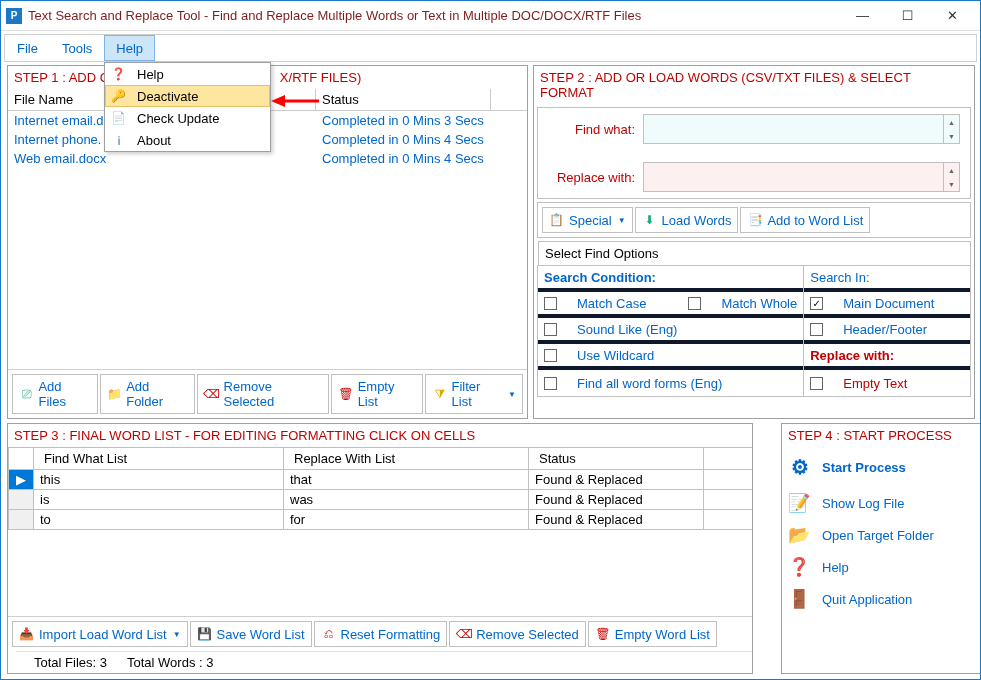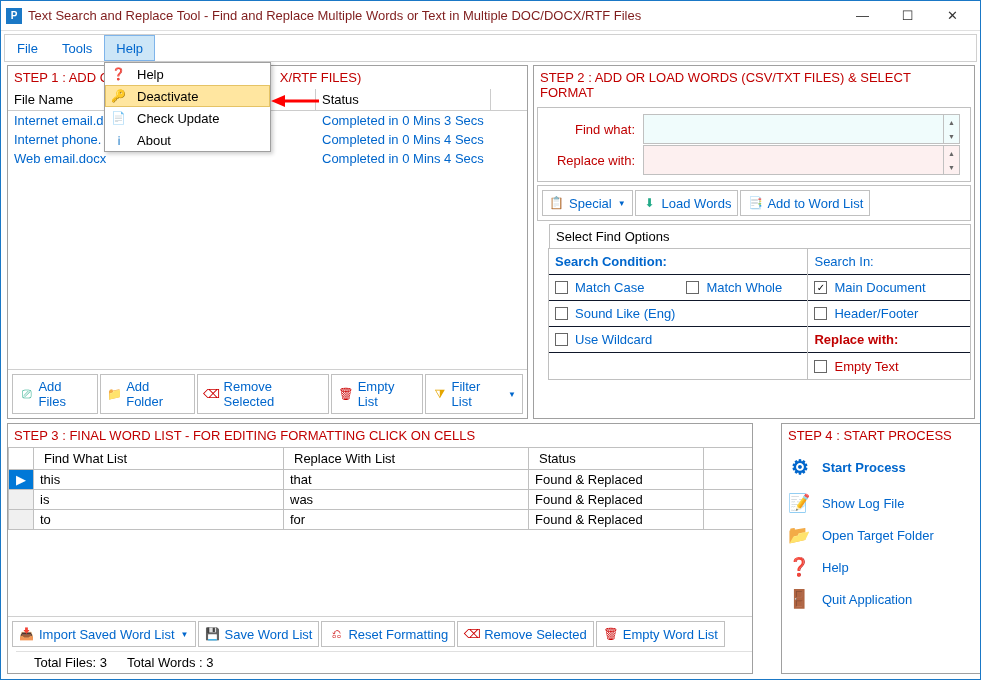--- a/index.html
+++ b/index.html
@@ -25,26 +25,26 @@
 .dropdown{position:absolute;left:103px;top:61px;width:167px;background:#fff;border:1px solid #a0a0a0;box-shadow:2px 2px 4px rgba(0,0,0,.2);z-index:100}
 .dropdown .row{display:flex;align-items:center;height:22px;padding:0 6px 0 4px;gap:8px}
 .dropdown .row.sel{background:#ffe6a0;border:1px solid #e5c365;height:22px;padding:0 5px 0 3px}
 .dropdown .iconcol{width:20px;display:flex;justify-content:center}
 .arrow{position:absolute;left:270px;top:90px;z-index:101}
 .labelred{color:#c00000;text-align:right;padding-right:8px}
 .spinbox{border:1px solid #c0c0c0;position:relative;display:flex}
 .spinbox .inner{flex:1}
 .spinbox .sp{width:16px;display:flex;flex-direction:column}
 .spinbox .sp>div{flex:1;border-left:1px solid #c0c0c0;display:flex;align-items:center;justify-content:center;font-size:7px;color:#666}
-.chk{display:flex;align-items:center;gap:7px;padding:3px 6px}
+.chk{display:flex;align-items:center;gap:20px;padding:3px 6px}
 .chkbox{width:13px;height:13px;border:1px solid #666;display:flex;align-items:center;justify-content:center;font-size:10px;color:#000}
 .subhdr{background:#fff;font-weight:bold;color:#000;padding:4px 6px;border:1px solid #c0c0c0}
 .optgrid{display:flex}
 .optcol{flex:1;border:1px solid #c0c0c0;margin:-1px 0 0 -1px}
-.optcol>div{border-bottom:1px solid #0f172a;min-height:26px;display:flex;align-items:center}
+.optcol>div{border-bottom:4px solid #0f172a;min-height:26px;display:flex;align-items:center}
 .startbtn{display:flex;align-items:center;gap:10px;padding:8px 6px;color:#0066cc}
 .startbtn.big{font-size:19px;font-weight:bold}
 table.wordlist{width:100%;border-collapse:collapse}
 table.wordlist th{background:#fff;border:1px solid #c0c0c0;text-align:left;padding:3px 10px;font-weight:normal}
 table.wordlist td{border:1px solid #c0c0c0;padding:2px 6px}
 table.wordlist tr.sel td:first-of-type{background:#0078d7;color:#fff}
 .rowindicator{width:25px;background:#f0f0f0;border:1px solid #c0c0c0;text-align:center}
 </style>
 </head>
 <body>
@@ -142,21 +142,21 @@
         <span>Filter List</span>
         <span style="font-size:8px;margin-left:2px">▼</span>
       </div>
   </div>
 </div>
 
 <div class="area" style="left:532px;top:64px;width:442px;height:354px">
   <div class="step-hdr">STEP 2 : ADD OR LOAD WORDS (CSV/TXT FILES) &amp; SELECT FORMAT</div>
 
   <div style="padding:6px 10px;border:1px solid #c0c0c0;margin:3px 3px 0 3px">
-    <div style="display:flex;align-items:center;margin-bottom:1px">
+    <div style="display:flex;align-items:center;margin-bottom:18px">
       <div class="labelred" style="width:95px">Find what:</div>
       <div class="spinbox" style="flex:1;height:30px;background:#f0fcfc">
         <div class="inner"></div>
         <div class="sp">
             <div>▲</div>
             <div>▼</div>
           </div>
       </div>
     </div>
     <div style="display:flex;align-items:center">
@@ -180,21 +180,21 @@
     <div class="tbtn raised">
         <span class="ico" style="color:#2a8">⬇</span>
         <span>Load Words</span>
       </div>
     <div class="tbtn raised">
         <span class="ico">📑</span>
         <span>Add to Word List</span>
       </div>
   </div>
 
-  <div style="margin:3px 3px 0 15px">
+  <div style="margin:3px 3px 0 4px">
     <div class="subhdr" style="font-weight:normal;background:#fff">Select Find Options</div>
     <div class="optgrid">
       <div class="optcol" style="flex:1.6">
         <div style="color:#0066cc;font-weight:bold;padding:3px 6px">Search Condition:</div>
         <div>
           <div class="chk">
               <div class="chkbox"></div>
               <span class="link">Match Case</span>
             </div>
           <div class="chk" style="margin-left:30px">
@@ -205,20 +205,26 @@
         <div>
             <div class="chk">
               <div class="chkbox"></div>
               <span class="link">Sound Like (Eng)</span>
             </div>
           </div>
         <div>
             <div class="chk">
               <div class="chkbox"></div>
               <span class="link">Use Wildcard</span>
+            </div>
+          </div>
+        <div style="border-bottom:none">
+            <div class="chk">
+              <div class="chkbox"></div>
+              <span class="link">Find all word forms (Eng)</span>
             </div>
           </div>
       </div>
       <div class="optcol">
         <div style="color:#0066cc;font-weight:normal;padding:3px 6px">Search In:</div>
         <div>
             <div class="chk">
               <div class="chkbox">✓</div>
               <span class="link">Main Document</span>
             </div>
@@ -273,21 +279,21 @@
           <td>to</td>
           <td>for</td>
           <td>Found &amp; Replaced</td>
           <td style="border-right:none"></td>
         </tr>
       </tbody>
   </table>
   <div class="toolbar" style="position:absolute;bottom:22px;left:0;right:0">
     <div class="tbtn raised">
         <span class="ico" style="color:#2a8">📥</span>
-        <span>Import Saved Word List</span>
+        <span>Import Load Word List</span>
         <span style="font-size:8px;margin-left:2px">▼</span>
       </div>
     <div class="tbtn raised">
         <span class="ico" style="color:#1a78c6">💾</span>
         <span>Save Word List</span>
       </div>
     <div class="tbtn raised">
         <span class="ico" style="color:#c00">⎌</span>
         <span>Reset Formatting</span>
       </div>

